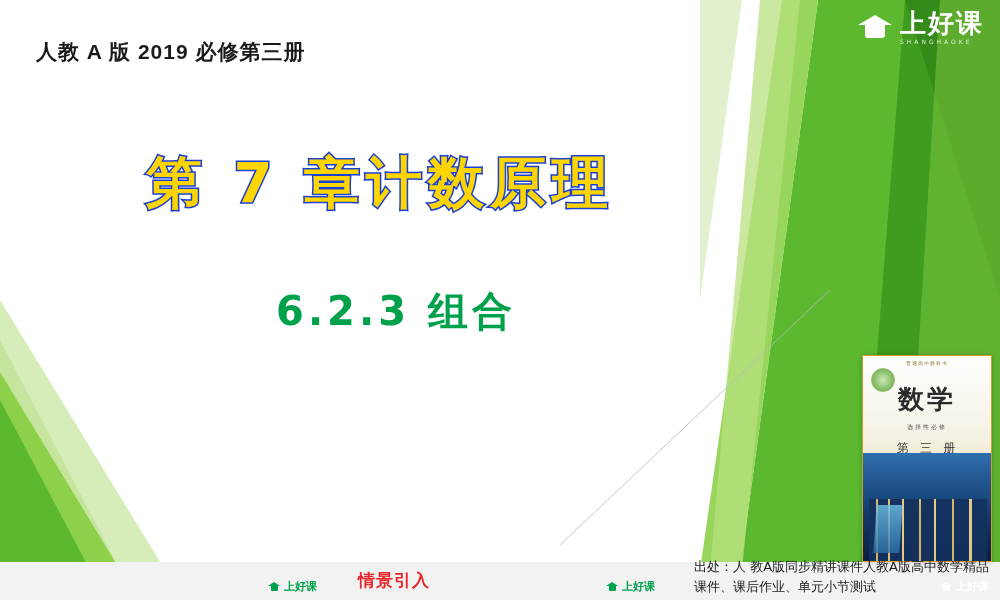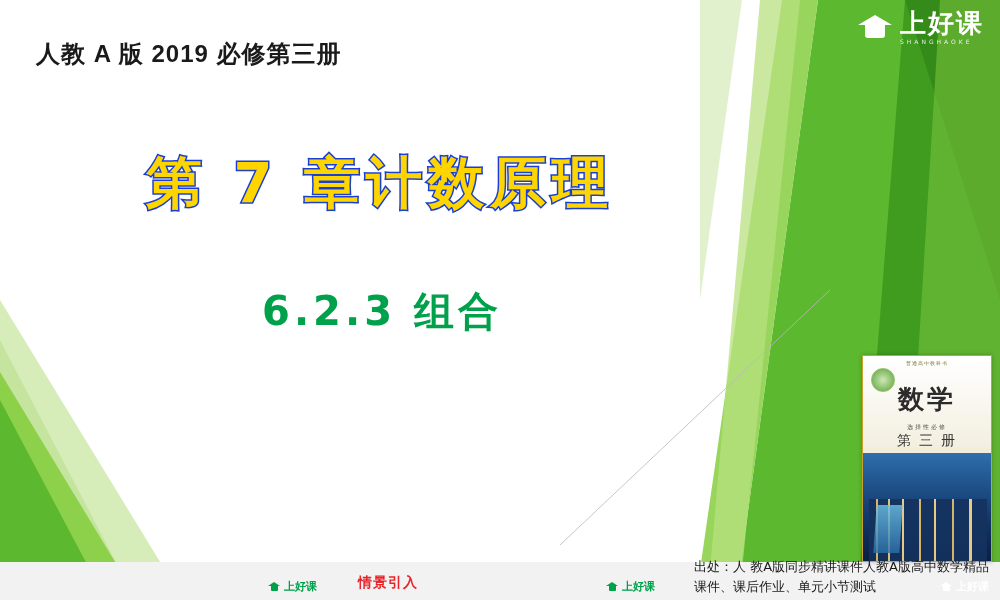--- a/index.html
+++ b/index.html
@@ -31,21 +31,21 @@
     width: 1000px;
     height: 38px;
     background: #f2f2f2;
   }
 
   
   .edition {
     position: absolute;
     left: 36px;
     top: 38px;
-    font-size: 24px;
+    font-size: 21px;
     font-weight: bold;
     color: #1a1a1a;
     letter-spacing: 1px;
     font-family: "Liberation Sans", sans-serif;
   }
 
   
   .chapter-title {
     position: absolute;
     left: 0;
@@ -56,21 +56,21 @@
     font-weight: bold;
     letter-spacing: 6px;
     color: #ffd500;
     -webkit-text-stroke: 3px #1a3fd4;
     paint-order: stroke fill;
     font-family: "DejaVu Sans", sans-serif;
   }
 
   .section-title {
     position: absolute;
-    left: 2px;
+    left: 16px;
     top: 284px;
     width: 760px;
     text-align: center;
     font-size: 40px;
     font-weight: bold;
     color: #00a14b;
     letter-spacing: 4px;
     font-family: "DejaVu Sans", sans-serif;
   }
 
@@ -119,24 +119,25 @@
   }
   .book .bk-sub {
     text-align: center;
     font-size: 6px;
     color: #555;
     margin-top: 6px;
     letter-spacing: 2px;
   }
   .book .bk-vol {
     text-align: center;
-    font-size: 14px;
+    font-size: 12px;
     color: #333;
-    margin-top: 0;
+    margin-top: 8px;
     letter-spacing: 2px;
+    font-family: Liberation Mono, monospace;
   }
   .book .bk-photo {
     position: absolute;
     left: 0;
     bottom: 0;
     width: 100%;
     height: 108px;
     background:
       linear-gradient(to bottom, rgba(10,30,70,0) 0%, rgba(5,20,55,.15) 40%, rgba(5,18,50,.55) 100%),
       linear-gradient(to bottom, #2f6fae 0%, #1d4f88 45%, #10305c 100%);
@@ -259,21 +260,21 @@
     font-family: "DejaVu Sans", sans-serif;
   }
   .foot-logo.white .fcap .fb { border-bottom-color: #ffffff; }
   .foot-logo.white .fcap .fy { background: #ffffff; }
   .foot-logo.white .ftxt { color: #ffffff; }
 
   .foot-tag {
     position: absolute;
     left: 358px;
     bottom: 8px;
-    font-size: 14px;
+    font-size: 17px;
     font-weight: bold;
     color: #e8262a;
     letter-spacing: 1px;
     font-family: "DejaVu Sans", sans-serif;
     margin-top: 32px;
   }
   .foot-note {
     position: absolute;
     left: 694px;
     bottom: 4px;

